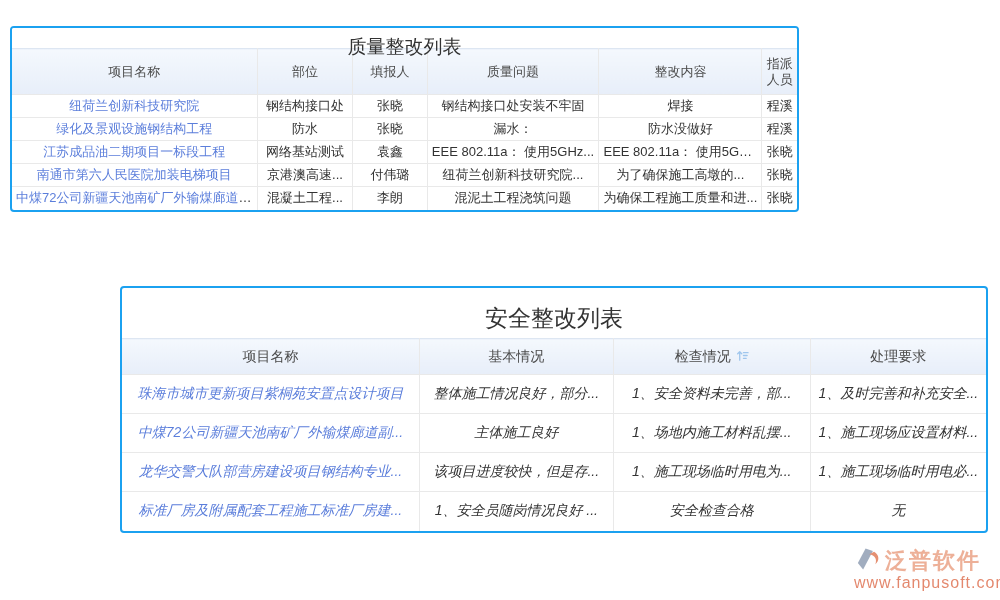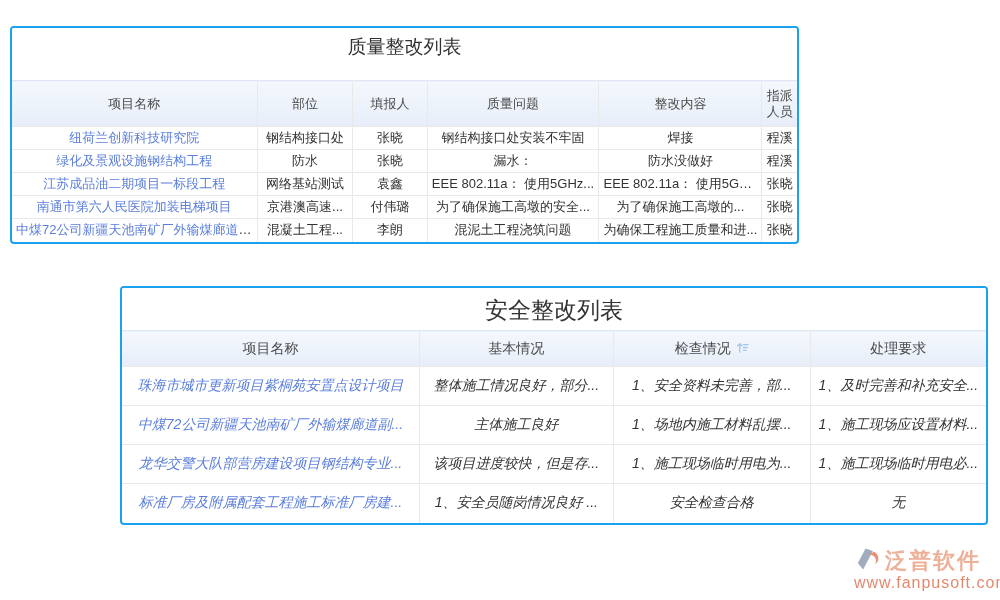--- a/index.html
+++ b/index.html
@@ -9,22 +9,22 @@
   }
   .panel{
     position:absolute;background:#fff;
     border:2px solid #1ba1f0;border-radius:4px;overflow:hidden;
   }
   #quality-panel{left:10px;top:26px;width:785px;}
   #safety-panel{left:120px;top:286px;width:864px;}
   .panel-title{
     text-align:center;color:#333;background:#fff;font-weight:400;
   }
-  #quality-panel .panel-title{height:52px;line-height:38px;font-size:19px;}
-  #safety-panel .panel-title{height:42px;line-height:44px;font-size:23px;}
+  #quality-panel .panel-title{height:20px;line-height:38px;font-size:19px;}
+  #safety-panel .panel-title{height:42px;line-height:44px;font-size:23px;margin-top:8px;}
   table{border-collapse:collapse;table-layout:fixed;width:100%;}
   th,td{
     border:1px solid #e9e9e9;text-align:center;vertical-align:middle;
     overflow:hidden;white-space:nowrap;text-overflow:ellipsis;
     color:#333;padding:0 4px;box-sizing:border-box;
   }
   th{
     background:linear-gradient(#f4f8fd,#e7eef9);
     font-weight:normal;color:#4a4a4a;border-top:1px solid #dde6f2;
   }
@@ -95,21 +95,21 @@
           <td>网络基站测试</td>
           <td>袁鑫</td>
           <td>EEE 802.11a： 使用5GHz...</td>
           <td>EEE 802.11a： 使用5GH...</td>
           <td>张晓</td>
         </tr>
         <tr>
           <td><a class="cell-link">南通市第六人民医院加装电梯项目</a></td>
           <td>京港澳高速...</td>
           <td>付伟璐</td>
-          <td>为了确保施工高墩的安全...</td>
+          <td>纽荷兰创新科技研究院...</td>
           <td>为了确保施工高墩的...</td>
           <td>张晓</td>
         </tr>
         <tr>
           <td><a class="cell-link">中煤72公司新疆天池南矿厂外输煤廊道副...</a></td>
           <td>混凝土工程...</td>
           <td>李朗</td>
           <td>混泥土工程浇筑问题</td>
           <td>为确保工程施工质量和进...</td>
           <td>张晓</td>

